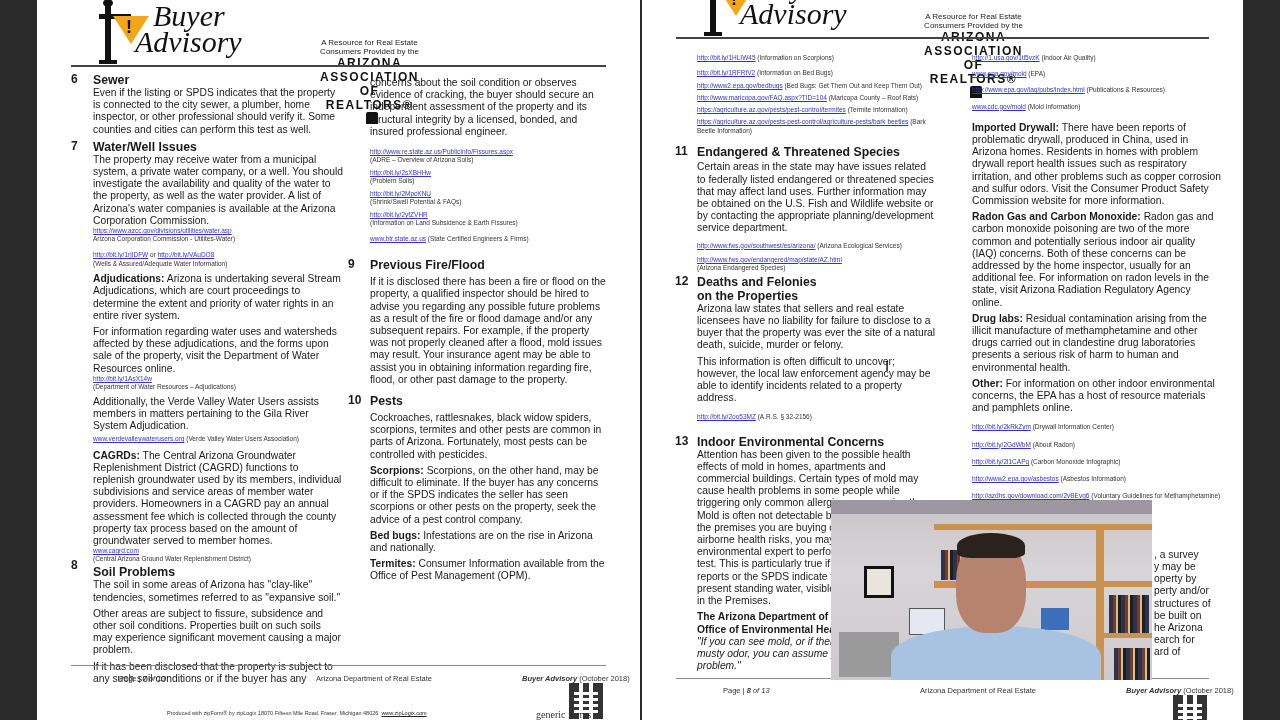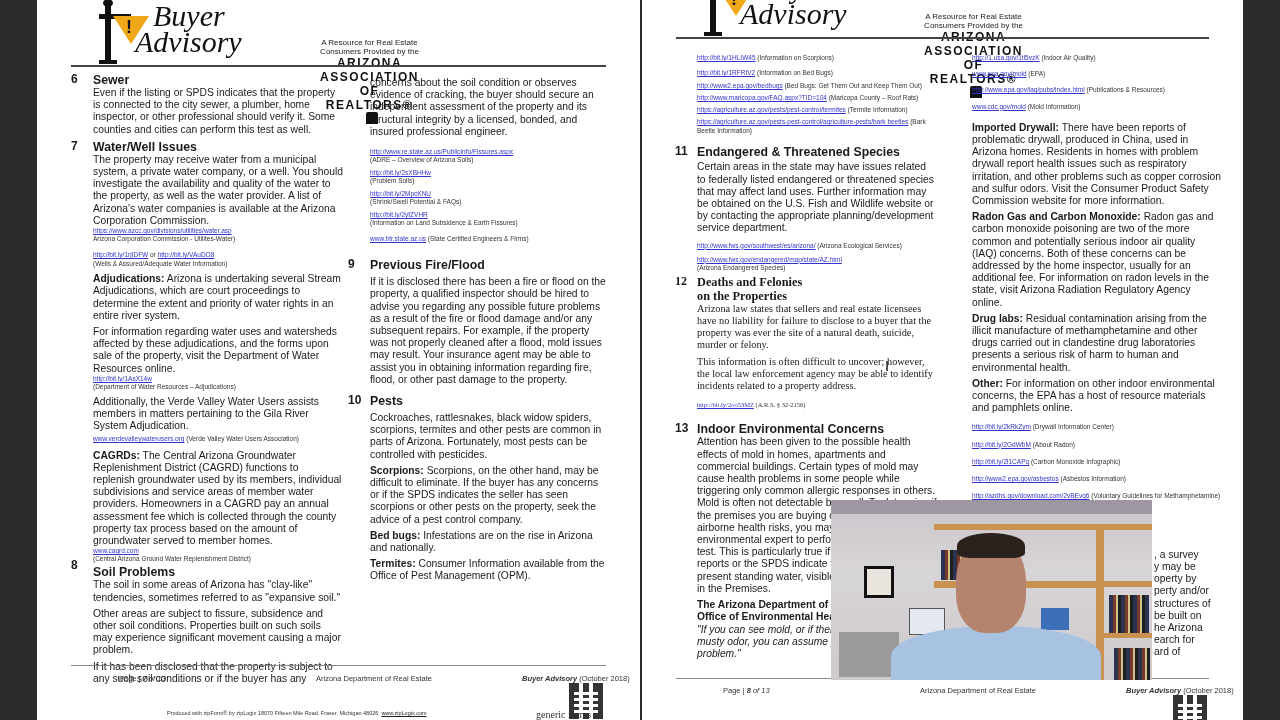--- a/index.html
+++ b/index.html
@@ -172,21 +172,21 @@
     <div style="margin-bottom:10px;line-height:8px;"><span class="link">https://agriculture.az.gov/pests-pest-control/agriculture-pests/bark beetles</span><span class="lnote">  (Bark Beetle Information)</span></div>
 
     <div class="sec">
       <span class="num">11</span>
       <div class="stitle" style="margin-bottom:2px;">Endangered &amp; Threatened Species</div>
       <p style="">Certain areas in the state may have issues related to federally listed endangered or threatened species that may affect land uses. Further information may be obtained on the U.S. Fish and Wildlife website or by contacting the appropriate planning/development service department.</p>
       <div class="lk"><span class="link">http://www.fws.gov/southwest/es/arizona/</span><span class="lnote">  (Arizona Ecological Services)</span></div>
       <div class="link">http://www.fws.gov/endangered/map/state/AZ.html</div>
       <div class="lnote">(Arizona Endangered Species)</div>
     </div>
-    <div class="sec" style="font-family:Liberation Serif, serif;">
+    <div class="sec" style="">
       <span class="num">12</span>
       <div class="stitle"><span>Deaths and Felonies</span><br><span>on the Properties</span></div>
       <p>Arizona law states that sellers and real estate licensees have no liability for failure to disclose to a buyer that the property was ever the site of a natural death, suicide, murder or felony.</p>
       <p style="margin-bottom:6px;">This information is often difficult to uncover; however, the local law enforcement agency may be able to identify incidents related to a property address.</p>
       <div><span class="link">http://bit.ly/2oo53MZ</span><span class="lnote">  (A.R.S. § 32-2156)</span></div>
     </div>
     <div class="sec" style="margin-top:12px;">
       <span class="num">13</span>
       <div class="stitle">Indoor Environmental Concerns</div>
       <p>Attention has been given to the possible health effects of mold in homes, apartments and commercial buildings. Certain types of mold may cause health problems in some people while triggering only common allergic responses in others. Mold is often not detectable by smell. To determine if the premises you are buying contains mold or airborne health risks, you may retain an environmental expert to perform an indoor air quality test. This is particularly true if any of the inspection reports or the SPDS indicate the existence of past or present standing water, visible water stains or mold in the Premises.</p>

